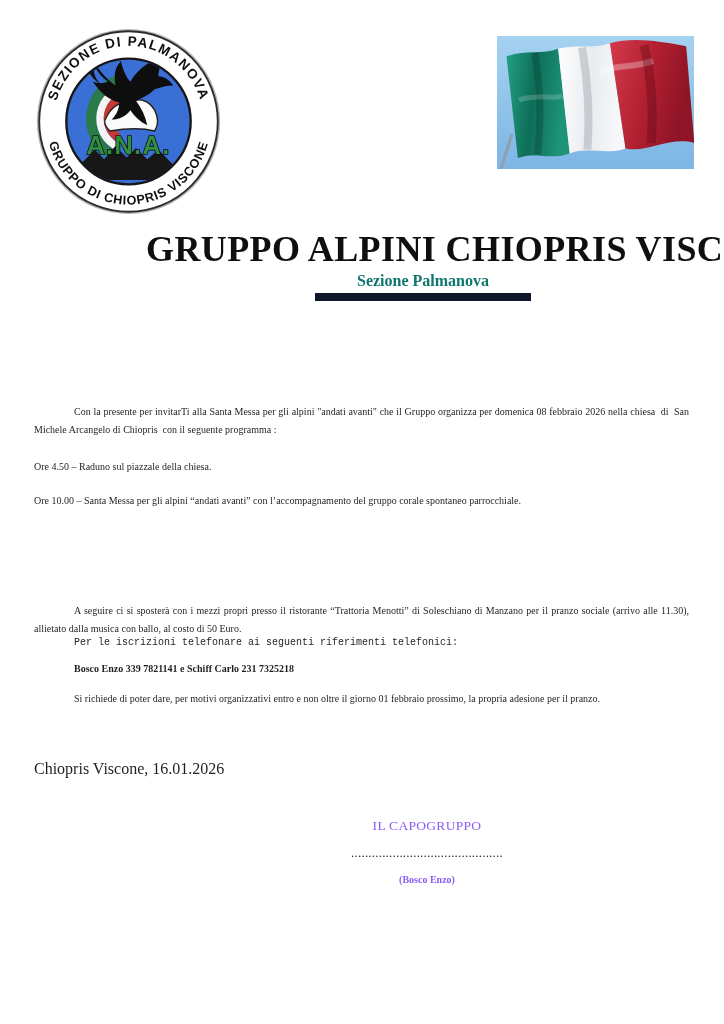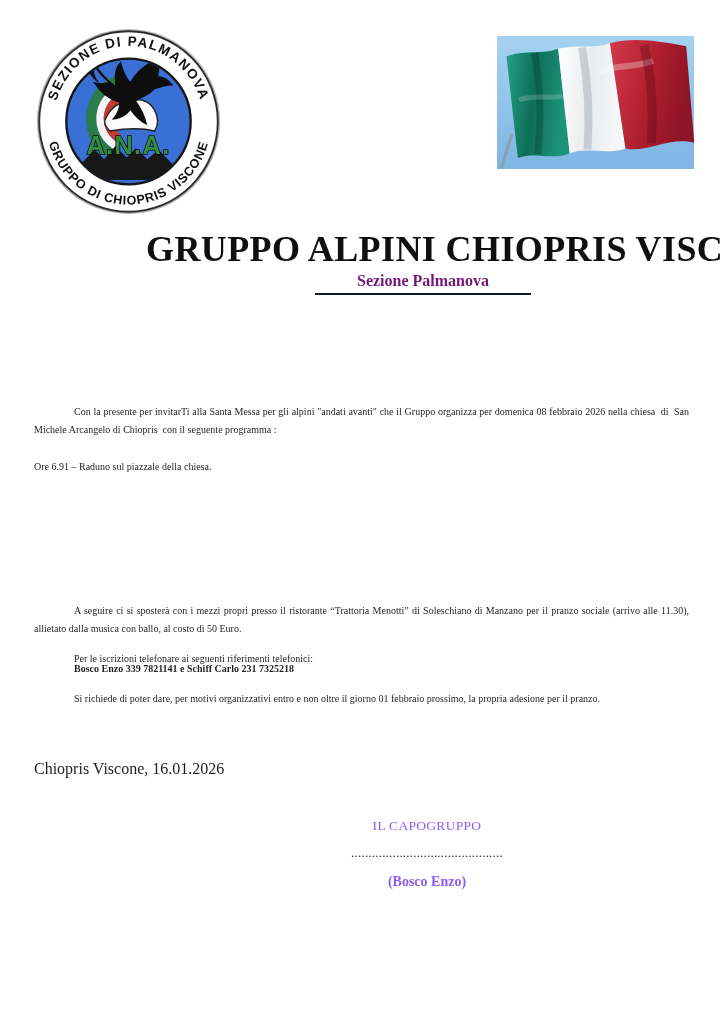--- a/index.html
+++ b/index.html
@@ -10,42 +10,42 @@
   }
   .logo{position:absolute;left:35px;top:27px;width:187px;height:189px;}
   .flag{position:absolute;left:497px;top:36px;width:197px;height:133px;}
   .title{
     position:absolute;left:146px;top:228px;width:578px;text-align:center;
     font-size:36px;font-weight:bold;color:#0f0f0f;letter-spacing:0.4px;
     white-space:nowrap;
   }
   .subtitle-wrap{position:absolute;left:134px;top:272px;width:578px;text-align:center;}
   .subtitle{
-    display:inline-block;font-size:16px;font-weight:bold;color:#701a75;
-    padding:0 42px 3px 42px;border-bottom:2px solid #0f172a;
+    display:inline-block;font-size:16px;font-weight:bold;color:#0f766e;
+    padding:0 42px 3px 42px;border-bottom:8px solid #0f172a;
   }
   .para{
     position:absolute;left:34px;width:655px;font-size:10px;line-height:17.8px;
     text-align:justify;color:#1f1f1f;
   }
   .indent{text-indent:40px;}
   .prewrap{white-space:pre-wrap;}
   .bold{font-weight:bold;}
   .p1{top:403px;}
   .p2{top:458px;}
   .p3{top:492px;}
   .p4{top:590px;margin-top:12px;}
-  .p5{top:650px;}
+  .p5{top:634px;font-family:Liberation Mono, monospace;}
   .p6{top:660px;}
   .p7{top:690px;}
   .dateline{position:absolute;left:34px;top:760px;font-size:16px;color:#1f1f1f;}
   .sig-wrap{position:absolute;left:138px;width:578px;text-align:center;color:#8b5cf6;}
   .sig-role{top:818px;font-size:13.5px;letter-spacing:0.3px;}
   .sig-dots{top:845px;font-size:13px;letter-spacing:0.2px;color:#2a2a2a;}
-  .sig-name{top:874px;font-size:14px;font-weight:bold;}
+  .sig-name{top:874px;font-size:10px;font-weight:bold;}
 </style>
 </head>
 <body>
 
 <div class="page">
 
   <svg class="logo" viewBox="0 0 200 200" preserveAspectRatio="none">
     <defs>
       <clipPath id="innerClip">
           <circle cx="100" cy="100" r="65.5"></circle>
@@ -115,21 +115,22 @@
       <path d="M22,60 C40,54 56,62 66,58" stroke="rgba(255,255,255,0.18)" stroke-width="5" fill="none"></path>
     </g>
   </svg>
 
   <div class="title">GRUPPO ALPINI CHIOPRIS VISCONE</div>
   <div class="subtitle-wrap">
     <span class="subtitle">Sezione Palmanova</span>
   </div>
 
   <div class="para p1 indent prewrap">Con la presente per invitarTi alla Santa Messa per gli alpini "andati avanti" che il Gruppo organizza per domenica 08 febbraio 2026 nella chiesa  di  San Michele Arcangelo di Chiopris  con il seguente programma :</div>
-  <div class="para p2">Ore 6.91 – Raduno sul piazzale della chiesa.</div>
+  <div class="para p2">Ore 4.50 – Raduno sul piazzale della chiesa.</div>
+  <div class="para p3">Ore 10.00 – Santa Messa per gli alpini “andati avanti” con l’accompagnamento del gruppo corale spontaneo parrocchiale.</div>
   <div class="para p4 indent">A seguire ci si sposterà con i mezzi propri presso il ristorante “Trattoria Menotti” di Soleschiano di Manzano per il pranzo sociale (arrivo alle 11.30), allietato dalla musica con ballo, al costo di 50 Euro.</div>
   <div class="para p5 indent">Per le iscrizioni telefonare ai seguenti riferimenti telefonici:</div>
   <div class="para p6 indent bold">Bosco Enzo 339 7821141 e Schiff Carlo 231 7325218</div>
   <div class="para p7 indent">Si richiede di poter dare, per motivi organizzativi entro e non oltre il giorno 01 febbraio prossimo, la propria adesione per il pranzo.</div>
 
   <div class="dateline">Chiopris Viscone, 16.01.2026</div>
 
   <div class="sig-wrap sig-role">IL CAPOGRUPPO</div>
   <div class="sig-wrap sig-dots">............................................</div>
   <div class="sig-wrap sig-name">(Bosco Enzo)</div>

